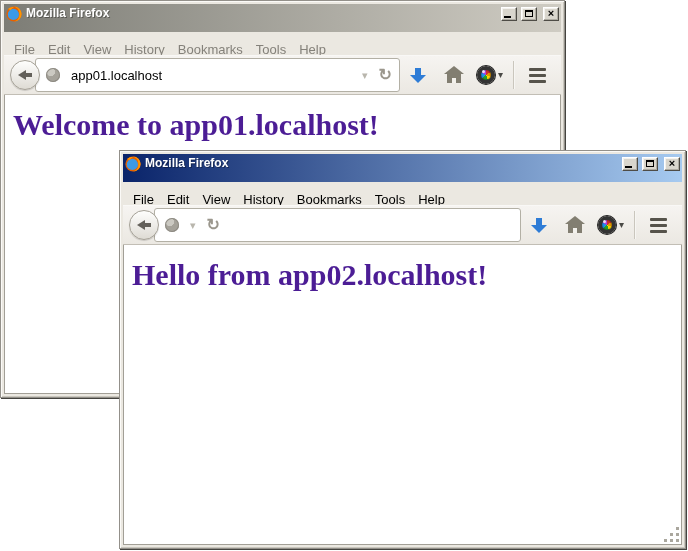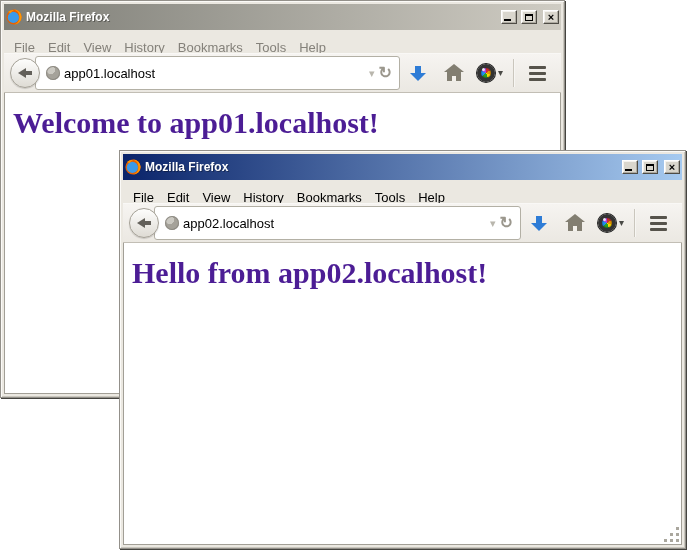--- a/index.html
+++ b/index.html
@@ -11,21 +11,21 @@
   
   .window{
     position:absolute;display:flex;flex-direction:column;box-sizing:border-box;
     background:#ebe8e1;padding:3px;
     border:1px solid #93908a;
     box-shadow:1px 1px 0 #45443f, inset 1px 1px 0 #fbfaf7, inset -1px -1px 0 #c9c6bd;
   }
   .window.back{left:0;top:0;width:565px;height:398px;}
   .window.front{left:119px;top:150px;width:567px;height:399px;}
 
-  .titlebar{height:26px;display:flex;align-items:center;gap:4px;padding:0 2px 0 2px;flex:0 0 auto;}
+  .titlebar{height:19px;display:flex;align-items:center;gap:4px;padding:0 2px 9px 2px;flex:0 0 auto;}
   .window.front .titlebar{background:linear-gradient(to right,#0a246a,#a6caf0);}
   .window.back  .titlebar{background:linear-gradient(to right,#7d7d76,#cfccc3);}
   .titlebar .title{flex:1;color:#fff;font-weight:bold;font-size:12px;line-height:19px;
     text-shadow:1px 1px 0 rgba(0,0,0,.35);white-space:nowrap;overflow:hidden;}
   .fx-icon{width:16px;height:16px;flex:0 0 auto;display:block;}
 
   .wc{width:16px;height:14px;flex:0 0 auto;box-sizing:border-box;cursor:default;
     background:#d9d6cd;border:1px solid;border-color:#ffffff #4e4c46 #4e4c46 #ffffff;
     box-shadow:inset -1px -1px 0 #aeaba2, inset 1px 1px 0 #f4f2ee;
     display:flex;align-items:center;justify-content:center;position:relative;}
@@ -48,21 +48,21 @@
   .back-btn{width:30px;height:30px;border-radius:50%;flex:0 0 auto;z-index:2;cursor:pointer;
     background:linear-gradient(#fefefd,#dedbd4);border:1px solid #a5a197;box-sizing:border-box;
     display:flex;align-items:center;justify-content:center;box-shadow:0 1px 1px rgba(0,0,0,.15);}
   .arr{display:flex;align-items:center;}
   .arr-head{width:0;height:0;border-top:5px solid transparent;border-bottom:5px solid transparent;
     border-right:8px solid #63605a;}
   .arr-stem{width:6px;height:4px;background:#63605a;}
 
   .urlbar{flex:1 1 auto;height:34px;margin-left:-5px;z-index:1;box-sizing:border-box;
     background:#fff;border:1px solid #b3b0a5;border-radius:3px;
-    display:flex;align-items:center;gap:4px;padding:0 7px 0 10px;}
+    display:flex;align-items:center;gap:11px;padding:0 7px 0 10px;}
   .globe-icon{width:14px;height:14px;border-radius:50%;flex:0 0 auto;
     background:radial-gradient(circle at 35% 30%,#cbc9c2 0 30%,#a5a29a 31% 70%,#8f8c84 71% 100%);
     box-shadow:inset 0 0 0 1px #8f8c84;}
   .url-input{flex:1 1 auto;border:none;outline:none;background:transparent;
     font:13px "Liberation Sans",sans-serif;color:#000;padding:0;min-width:0;}
   .url-caret{color:#b9b6ad;font-size:11px;line-height:1;cursor:pointer;}
   .reload-icon{color:#9b978d;font-size:16px;font-weight:bold;line-height:1;cursor:pointer;}
 
   .tb-btn{width:36px;height:30px;display:flex;align-items:center;justify-content:center;
     flex:0 0 auto;cursor:pointer;}
@@ -211,21 +211,20 @@
 
   <div class="toolbar">
     <span class="back-btn">
       <span class="arr">
           <span class="arr-head"></span>
           <span class="arr-stem"></span>
         </span>
     </span>
     <span class="urlbar">
       <span class="globe-icon"></span>
-      <input class="url-input" value="app02.localhost" style="">
       <span class="url-caret">▾</span>
       <span class="reload-icon">↻</span>
     </span>
     <span class="tb-btn">
       <span class="dl-icon">
           <span class="dl-stem"></span>
           <span class="dl-head"></span>
         </span>
     </span>
     <span class="tb-btn">

